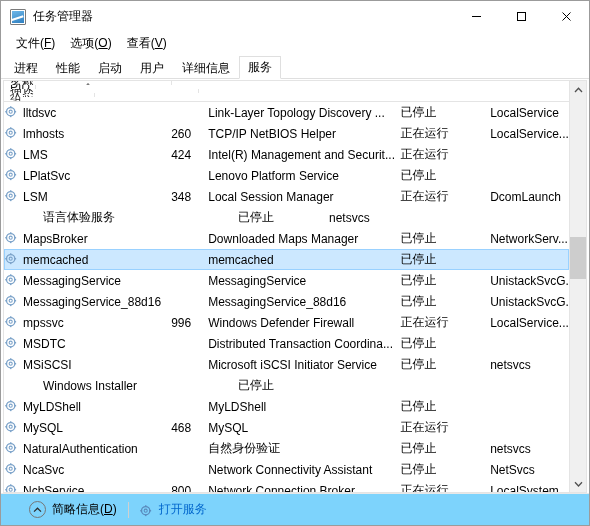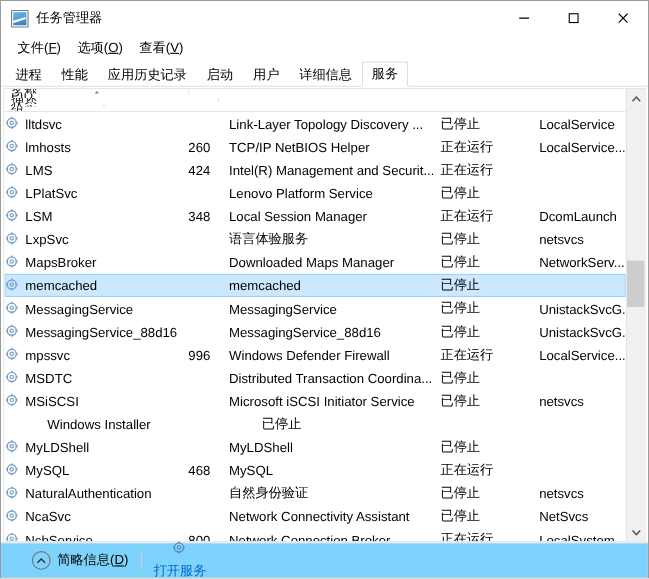--- a/index.html
+++ b/index.html
@@ -203,22 +203,22 @@
     font-size: 12px; color: #000000; white-space: nowrap;
   }
   #chev-circle {
     width: 17px; height: 17px; min-width: 17px;
     border: 1px solid #767676;
     border-radius: 50%;
     display: flex; align-items: center; justify-content: center;
   }
   #sb-sep { width: 1px; height: 16px; background: #d0d0d0; margin: 0 3px; }
   #openservices {
-    display: flex; align-items: center; gap: 6px;
-    font-size: 12px; color: #0066cc; white-space: nowrap; flex-direction: column;
+    display: flex; align-items: flex-end; gap: 6px;
+    font-size: 12px; color: #0066cc; white-space: nowrap;
   }
 </style>
 </head>
 <body>
 
 <div id="window">
 
   <div id="titlebar">
     <div id="title-left">
       <span id="app-icon">
@@ -249,21 +249,20 @@
 
   <div id="menubar">
     <div class="menuitem"><span>文件(<u>F</u>)</span></div>
     <div class="menuitem"><span>选项(<u>O</u>)</span></div>
     <div class="menuitem"><span>查看(<u>V</u>)</span></div>
   </div>
 
   <div id="tabstrip">
     <div class="tab"><span>进程</span></div>
     <div class="tab"><span>性能</span></div>
-    <div class="tab"><span>应用历史记录</span></div>
     <div class="tab"><span>启动</span></div>
     <div class="tab"><span>用户</span></div>
     <div class="tab"><span>详细信息</span></div>
     <div class="tab active"><span>服务</span></div>
   </div>
 
   <div id="content">
     <div id="grid">
       <div id="gridbody-wrap">
 
@@ -420,33 +419,20 @@
                   <span>Local Session Manager</span>
                 </div>
                 <div class="cell status" style="width: 91px;">
                   <span>正在运行</span>
                 </div>
                 <div class="cell group" style="width: 85px;">
                   <span>DcomLaunch</span>
                 </div>
               </div>
               <div class="row">
-                <div class="cell name" style="width: 168px;">
-                  <span class="gearicon">
-                    <svg width="13" height="13" viewBox="0 0 16 16">
-                      <circle cx="7" cy="7" r="5.1" fill="none" stroke="#7ba2c9" stroke-width="1.6"></circle>
-                      <circle cx="7" cy="7" r="1.9" fill="none" stroke="#7ba2c9" stroke-width="1.3"></circle>
-                      <rect x="6.2" y="0.3" width="1.7" height="2.2" fill="#7ba2c9"></rect>
-                      <rect x="6.2" y="11.5" width="1.7" height="2.2" fill="#7ba2c9"></rect>
-                      <rect x="0.3" y="6.2" width="2.2" height="1.7" fill="#7ba2c9"></rect>
-                      <rect x="11.5" y="6.2" width="2.2" height="1.7" fill="#7ba2c9"></rect>
-                    </svg>
-                  </span>
-                  <span>LxpSvc</span>
-                </div>
                 <div class="cell pid" style="width: 32px;">
                   <span></span>
                 </div>
                 <div class="cell description" style="width: 195px;">
                   <span>语言体验服务</span>
                 </div>
                 <div class="cell status" style="width: 91px;">
                   <span>已停止</span>
                 </div>
                 <div class="cell group" style="width: 85px;">

